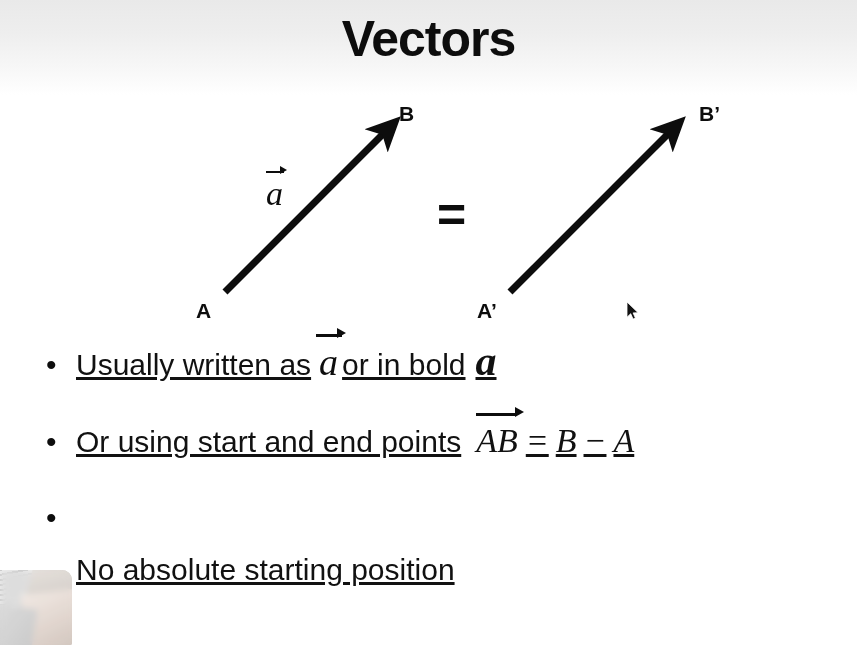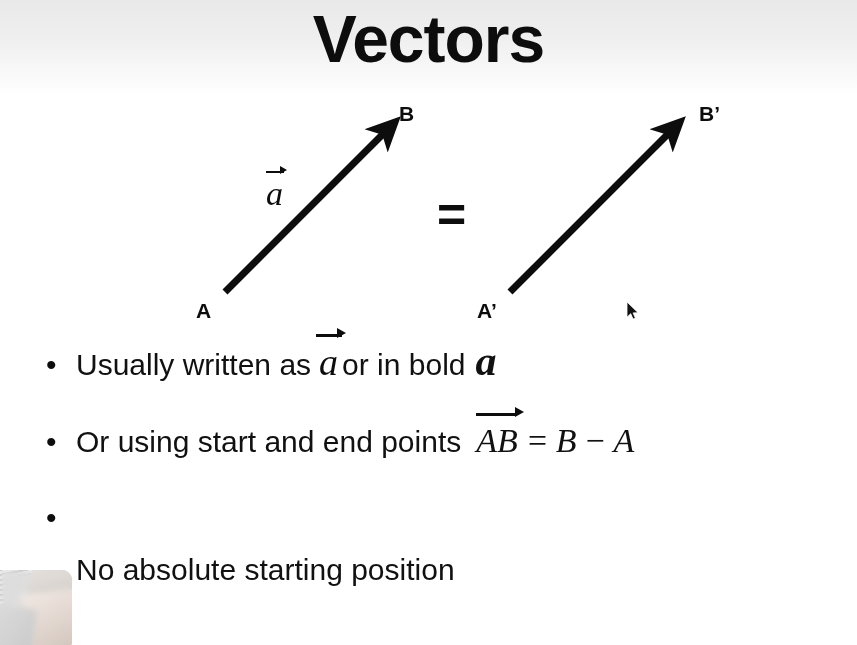--- a/index.html
+++ b/index.html
@@ -26,21 +26,21 @@
   }
 
   
   #slide-title {
     position: absolute;
     left: 0; top: 2px;
     width: 857px;
     text-align: center;
     font-family: "Liberation Sans", sans-serif;
     font-weight: bold;
-    font-size: 66px;
+    font-size: 50px;
     letter-spacing: -1px;
     line-height: 74px;
     color: #0d0d0d;
   }
 
   
   #diagram {
     position: absolute;
     left: 0; top: 90px;
     width: 857px; height: 245px;
@@ -122,20 +122,21 @@
     font-size: 30px;
     line-height: 30px;
     color: #0d0d0d;
   }
   .bullet-text {
     font-family: "Liberation Sans", sans-serif;
     font-size: 30px;
     line-height: 34px;
     color: #111111;
     white-space: nowrap;
+    text-decoration: underline;
   }
   #row-1 { top: 344px; }
   #row-2 { top: 424px; }
   #row-3 { top: 503px; }
   #row-4 { top: 553px; }
 
   
   .vec-inline {
     font-size: 38px;
     line-height: 30px;

